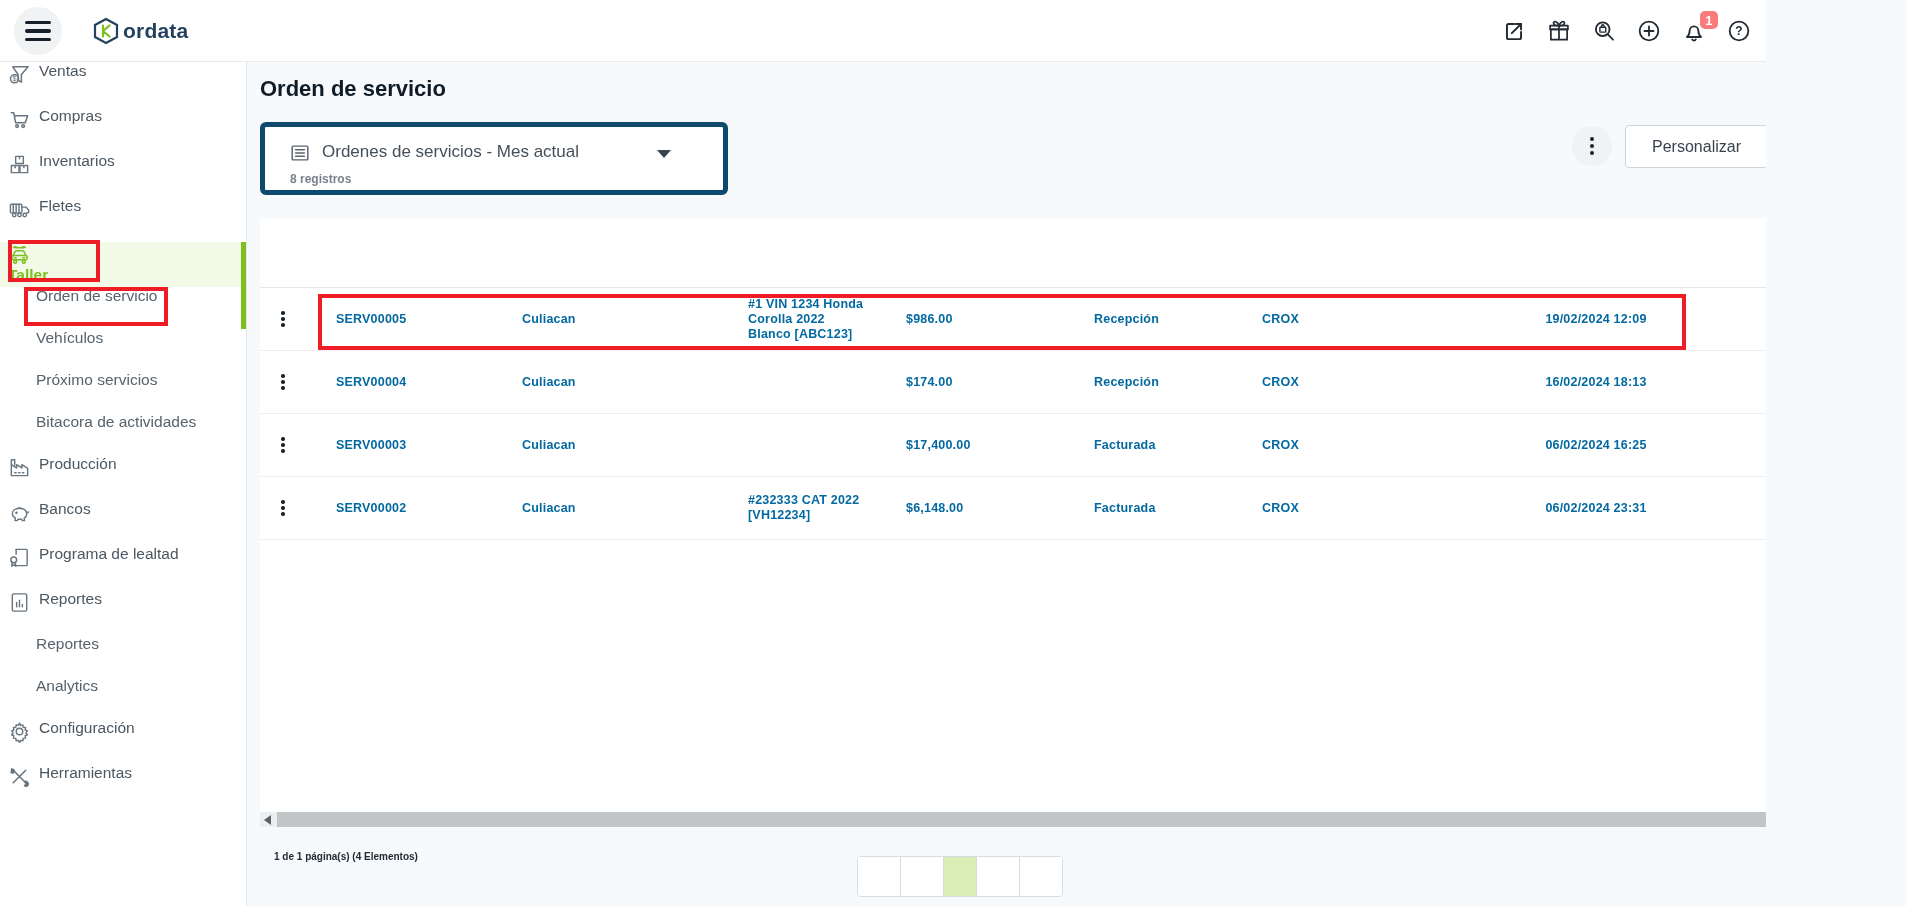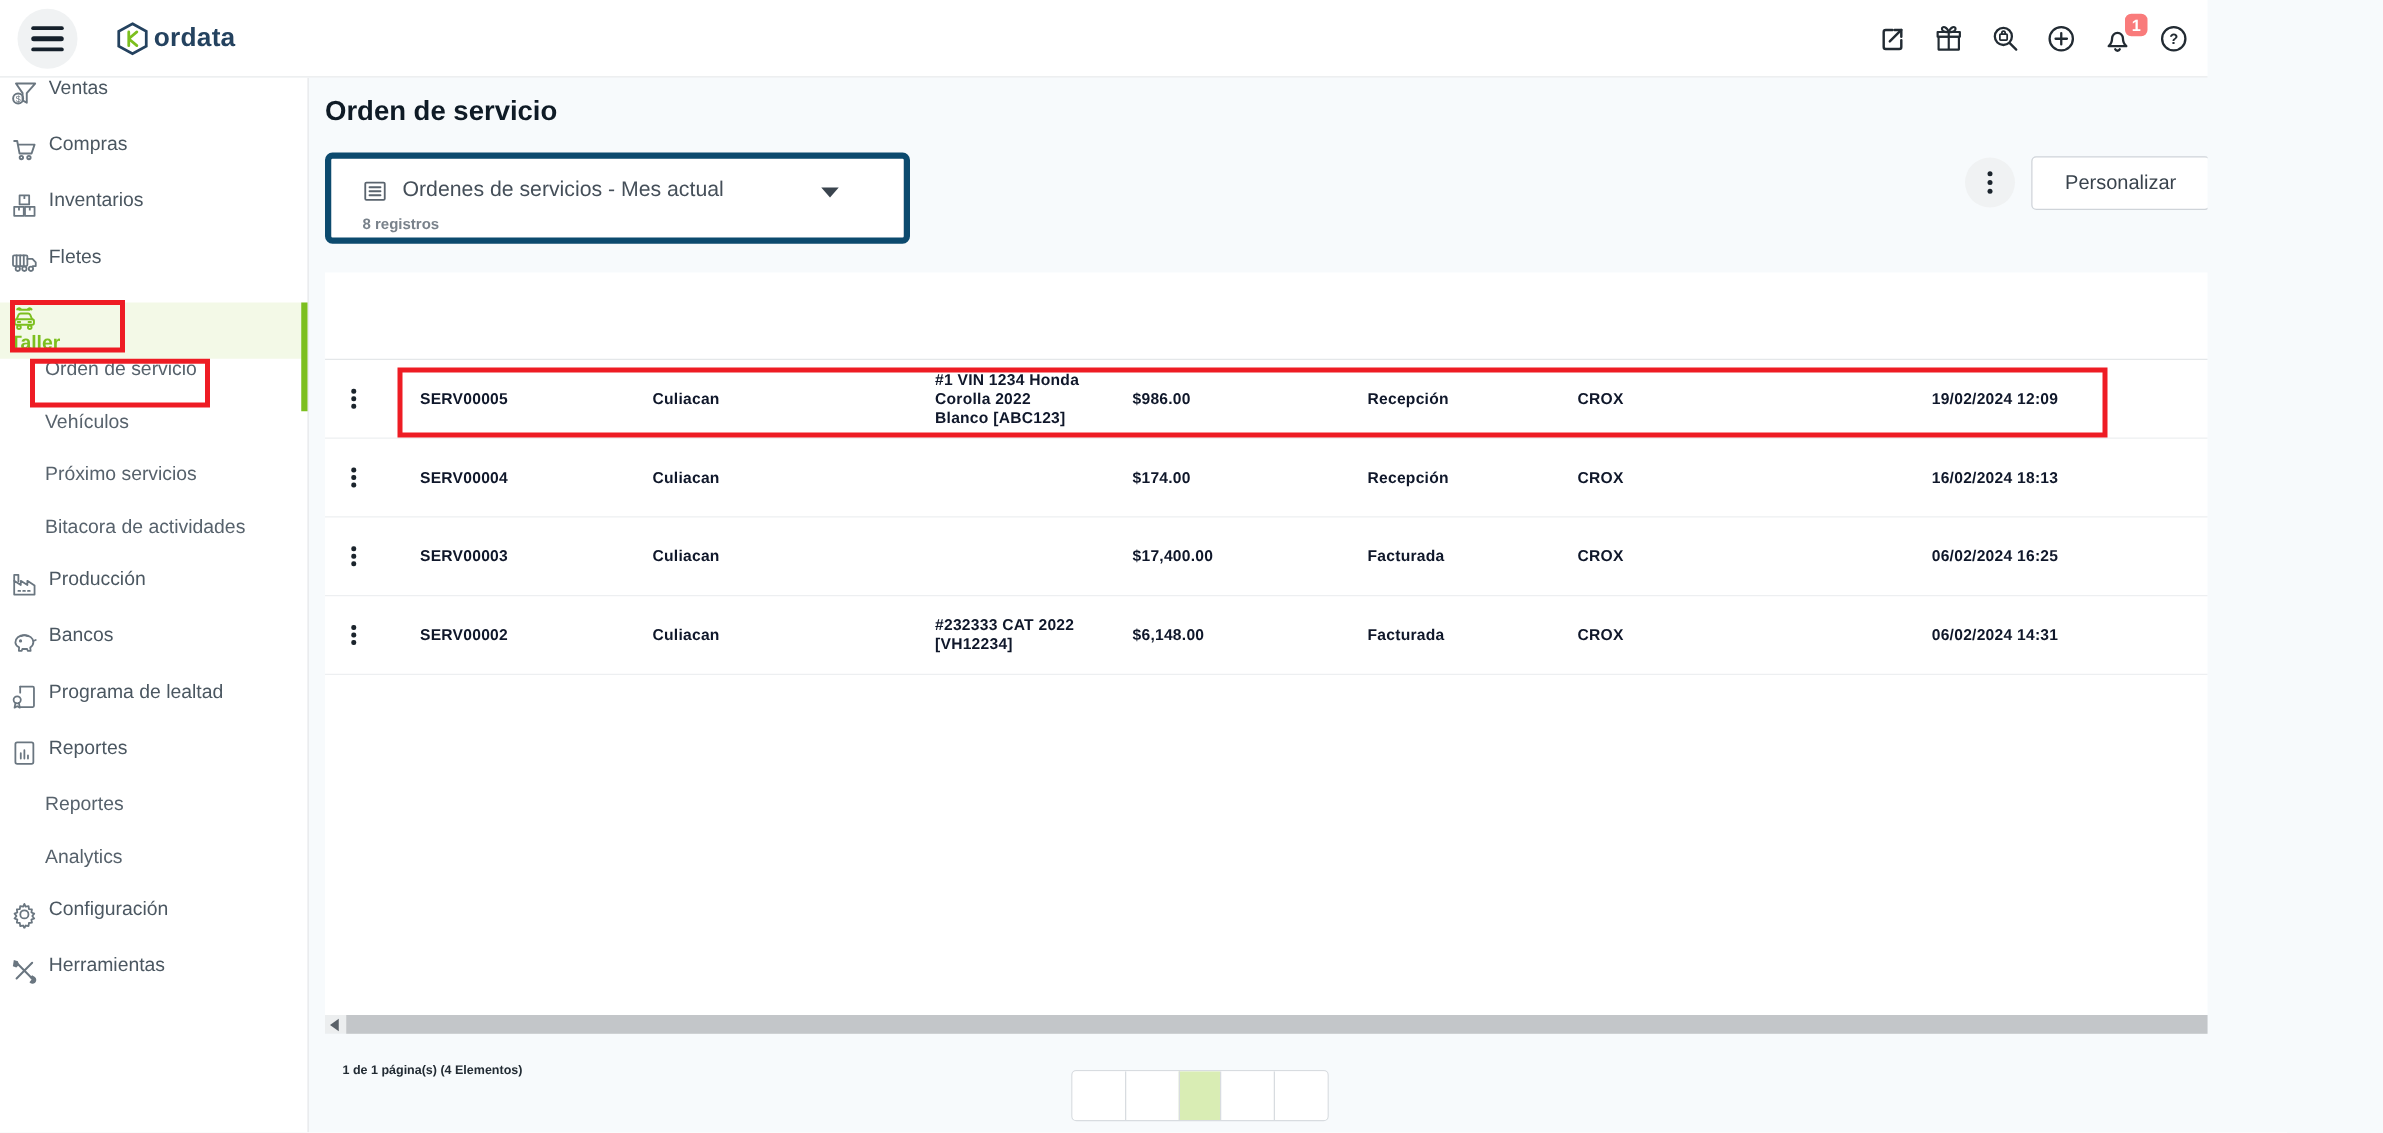--- a/index.html
+++ b/index.html
@@ -62,21 +62,21 @@
   .btn-nuevo { position:absolute; left:1529px; top:63px; width:93px; height:43px;
                background:var(--accent-green,#7cbf1f); border:none; border-radius:16px; font-size:20px;
                font-weight:700; color:#fff; cursor:pointer; font-family:inherit; }
 
   
   .table-card { position:absolute; left:13px; top:156px; width:1608px; height:594px; background:#fff; }
   .tgrid { display:grid; grid-template-columns:46px 190px 220px 160px 190px 170px 230px 260px 1fr; }
   .thead { height:70px; border-bottom:1px solid #e4e7e9; align-items:center; }
   .th { text-align:center; font-size:15.5px; color:#8e959c; }
   .trow { height:63px; border-bottom:1px solid #edeff1; align-items:center; cursor:pointer; }
-  .td { font-size:12.5px; font-weight:700; color:#0f172a; letter-spacing:0.2px; line-height:15px; }
+  .td { font-size:12.5px; font-weight:700; color:#0369a1; letter-spacing:0.2px; line-height:15px; }
   .c-kebab { display:flex; flex-direction:column; gap:2.5px; align-items:center; justify-content:center;
              cursor:pointer; height:100%; border:none; background:transparent; }
   .c-kebab .dot { width:3.5px; height:3.5px; }
   .c-folio { padding-left:30px; } .c-sucursal { padding-left:26px; }
   .c-vehiculo { padding-left:32px; padding-right:6px; } .c-importe { padding-left:30px; }
   .c-estado { padding-left:28px; } .c-ejecutivo { padding-left:26px; }
   .c-fecha { text-align:center; }
 
   
   .hscroll { position:absolute; left:13px; top:750px; width:1608px; height:15px; background:#eceeef; }
@@ -492,21 +492,21 @@
       <div class="dot"></div>
       <div class="dot"></div>
       <div class="dot"></div>
     </button>
     <div class="td c-folio">SERV00002</div>
     <div class="td c-sucursal">Culiacan</div>
     <div class="td c-vehiculo">#232333 CAT 2022 [VH12234]</div>
     <div class="td c-importe">$6,148.00</div>
     <div class="td c-estado">Facturada</div>
     <div class="td c-ejecutivo">CROX</div>
-    <div class="td c-fecha">06/02/2024 14:31</div>
+    <div class="td c-fecha">06/02/2024 23:31</div>
     <div></div>
   </div>
         </div>
     </section>
 
     <div class="hscroll">
       <div class="arrow-left"></div>
       <div class="thumb"></div>
     </div>
 

